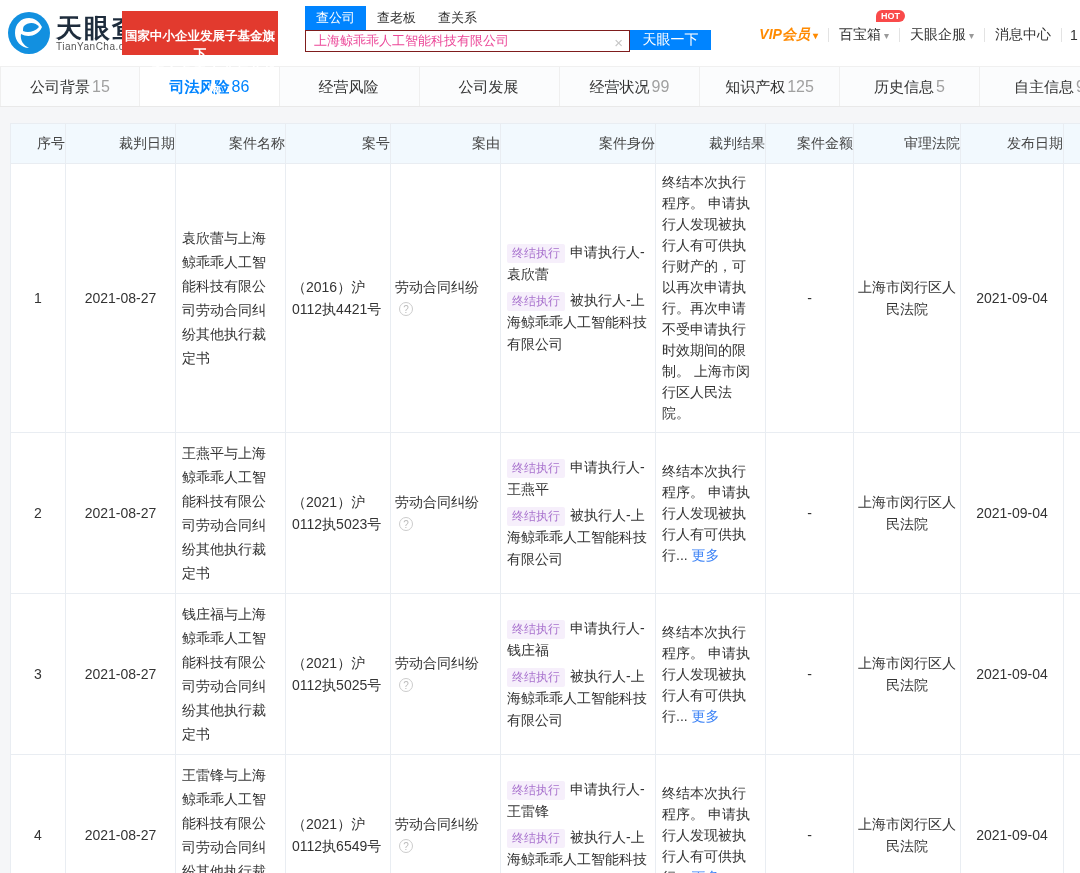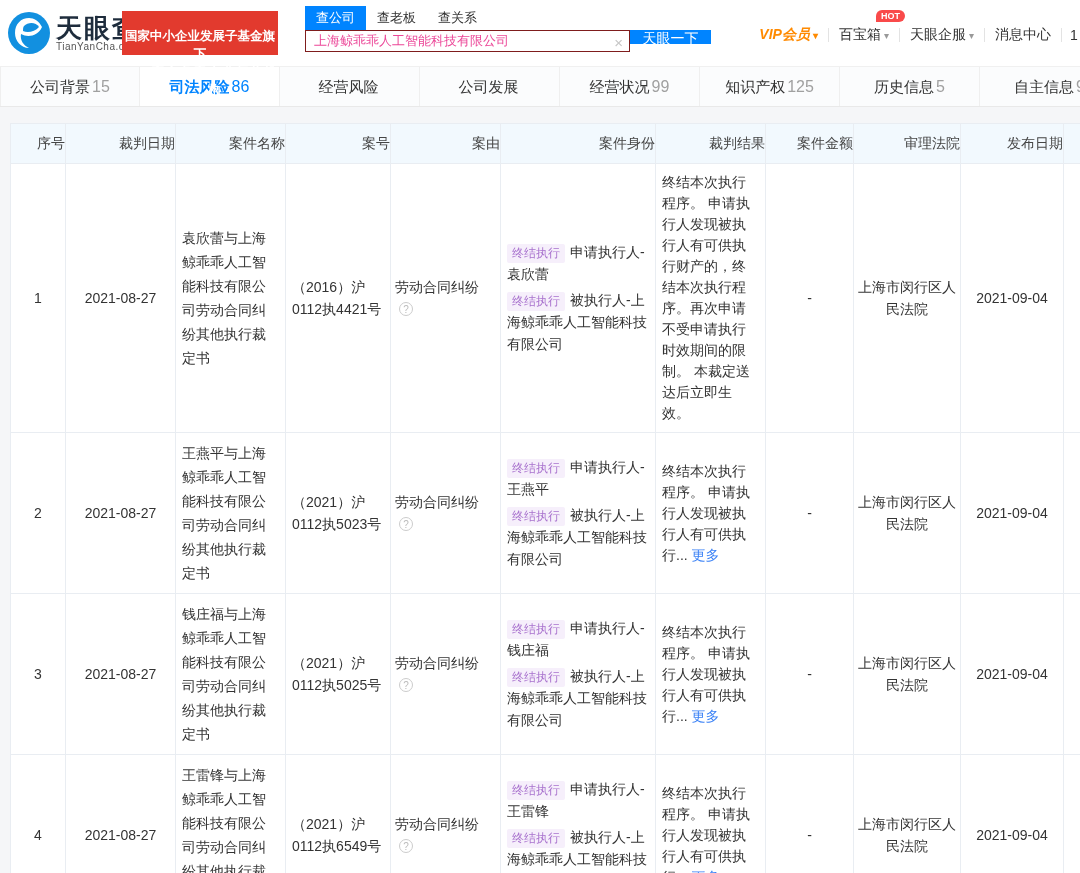--- a/index.html
+++ b/index.html
@@ -17,21 +17,21 @@
   .cert-badge .l2 { font-size: 12.5px; line-height: 18px; letter-spacing: 1.5px; margin-left: 30px; }
 
   .search-zone { position: absolute; left: 305px; top: 6px; }
   .search-tabs { display: flex; align-items: flex-end; height: 24px; }
   .stab { font-size: 13px; color: #333; padding: 3px 11px; cursor: pointer; }
   .stab.active { background: #0084ff; color: #fff; }
   .search-row { display: flex; margin-top: 0; }
   .search-input-wrap { position: relative; }
   .search-input { width: 325px; height: 22px; border: 1px solid #7f1d1d; outline: none; padding: 0 26px 0 8px; font-size: 13px; color: #ec4899; font-family: "Liberation Sans", sans-serif; }
   .clear-x { position: absolute; right: 7px; top: 4px; color: #c6c6c6; font-size: 15px; cursor: pointer; }
-  .search-btn { width: 81px; height: 14px; background: #0084ff; color: #fff; border: none; font-size: 14px; cursor: pointer; font-family: "Liberation Sans", sans-serif; }
+  .search-btn { width: 81px; height: 20px; background: #0084ff; color: #fff; border: none; font-size: 14px; cursor: pointer; font-family: "Liberation Sans", sans-serif; }
 
   .top-nav { position: absolute; right: 0; top: 26px; display: flex; align-items: center; white-space: nowrap; }
   .tn-item { font-size: 14px; color: #333; margin: 0 10px; position: relative; cursor: pointer; }
   .tn-sep { width: 1px; height: 14px; background: #e3e3e3; }
   .vip { color: #ff8a00; font-weight: bold; font-style: italic; }
   .vip .arr { color: #ff8a00; font-style: normal; }
   .arr { font-size: 10px; color: #999; margin-left: 3px; }
   .hot-badge { position: absolute; top: -16px; right: -16px; background: #f94a4a; color: #fff; font-size: 9px; font-weight: bold; padding: 1px 5px; border-radius: 7px 7px 7px 0; font-style: normal; }
   .tn-cut { font-size: 14px; color: #333; margin-left: 8px; width: 10px; overflow: hidden; }
 
@@ -154,21 +154,21 @@
   <tr style="height:202px;">
     <td class="c">1</td>
     <td class="c">2021-08-27</td>
     <td class="name">袁欣蕾与上海鲸乖乖人工智能科技有限公司劳动合同纠纷其他执行裁定书</td>
     <td class="caseno">（2016）沪0112执4421号</td>
     <td class="cause"><span>劳动合同纠纷</span><span class="qmark">?</span></td>
     <td class="party-cell">
       <div class="party"><span class="tag">终结执行</span><span>申请执行人-袁欣蕾</span></div>
       <div class="party"><span class="tag">终结执行</span><span>被执行人-上海鲸乖乖人工智能科技有限公司</span></div>
     </td>
-    <td class="result">终结本次执行程序。 申请执行人发现被执行人有可供执行财产的，终结本次执行程序。再次申请不受申请执行时效期间的限制。 本裁定送达后立即生效。</td>
+    <td class="result">终结本次执行程序。 申请执行人发现被执行人有可供执行财产的，可以再次申请执行。再次申请不受申请执行时效期间的限制。 上海市闵行区人民法院。</td>
     <td class="c">-</td>
     <td class="court">上海市闵行区人民法院</td>
     <td class="c">2021-09-04</td>
     <td></td>
   </tr>
 
   <tr style="height:112px;">
     <td class="c">2</td>
     <td class="c">2021-08-27</td>
     <td class="name">王燕平与上海鲸乖乖人工智能科技有限公司劳动合同纠纷其他执行裁定书</td>

